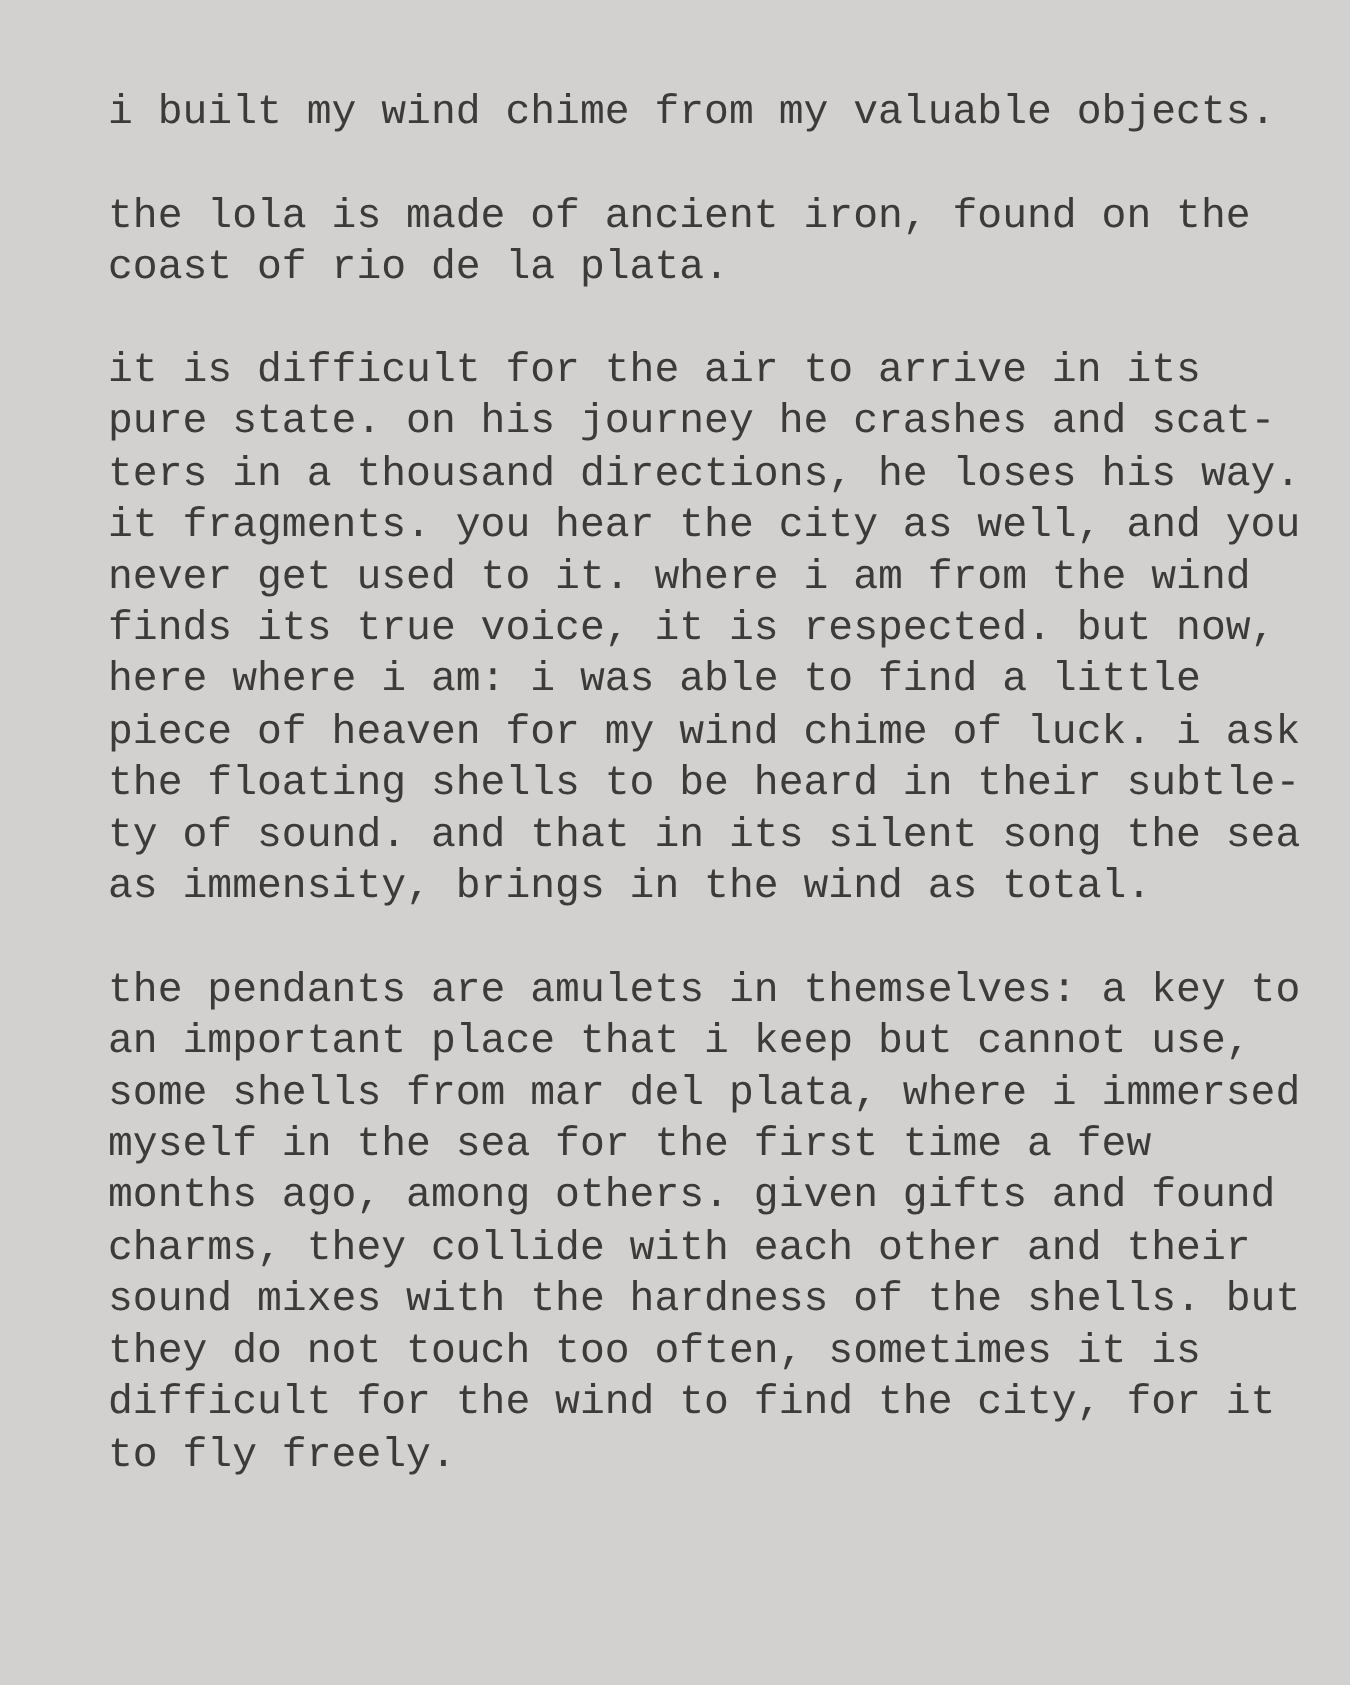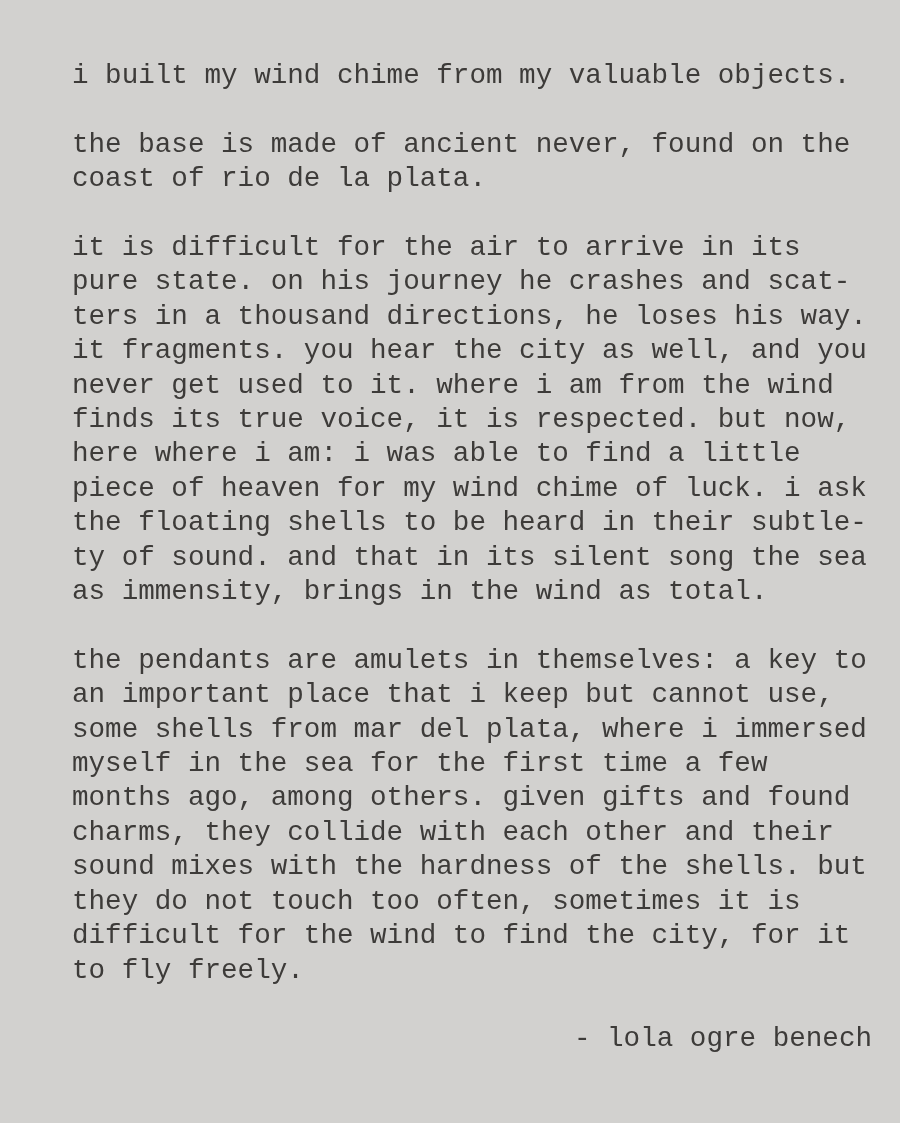--- a/index.html
+++ b/index.html
@@ -33,21 +33,21 @@
     margin: 0;
     white-space: pre-line;
     text-align: right;
   }
 </style>
 </head>
 <body>
 
 <div class="page">
   <p class="para">i built my wind chime from my valuable objects.</p>
-  <p class="para">the base is made of ancient never, found on the
+  <p class="para">the lola is made of ancient iron, found on the
 coast of rio de la plata.</p>
   <p class="para">it is difficult for the air to arrive in its
 pure state. on his journey he crashes and scat-
 ters in a thousand directions, he loses his way.
 it fragments. you hear the city as well, and you
 never get used to it. where i am from the wind
 finds its true voice, it is respected. but now,
 here where i am: i was able to find a little
 piece of heaven for my wind chime of luck. i ask
 the floating shells to be heard in their subtle-
@@ -56,14 +56,13 @@
   <p class="para">the pendants are amulets in themselves: a key to
 an important place that i keep but cannot use,
 some shells from mar del plata, where i immersed
 myself in the sea for the first time a few
 months ago, among others. given gifts and found
 charms, they collide with each other and their
 sound mixes with the hardness of the shells. but
 they do not touch too often, sometimes it is
 difficult for the wind to find the city, for it
 to fly freely.</p>
-  <p class="signature">- lola ogre benech</p>
 </div>
 
 </body></html>

